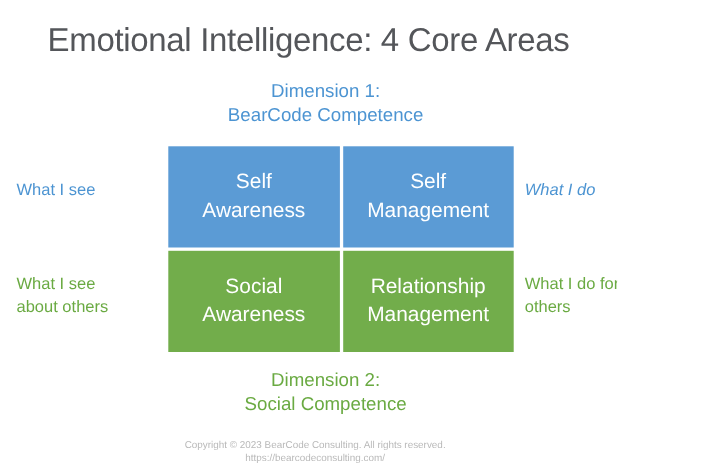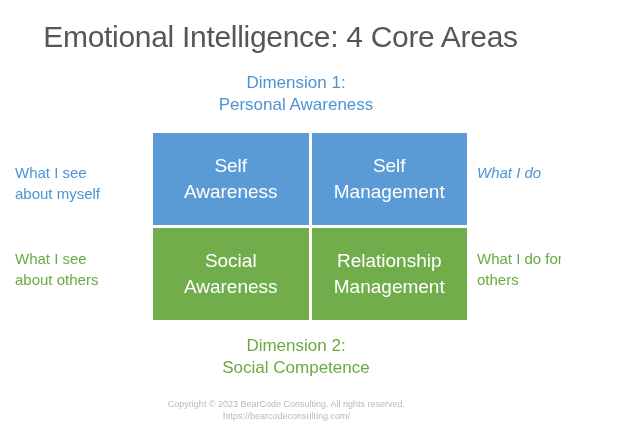--- a/index.html
+++ b/index.html
@@ -90,21 +90,21 @@
 </style>
 </head>
 <body>
 
 <div class="canvas">
 
   <div class="title">Emotional Intelligence: 4 Core Areas</div>
 
   <div class="dim-heading dim1">
     <span>Dimension 1:</span>
-    <span>Personal Awareness</span>
+    <span>BearCode Competence</span>
   </div>
 
   <div class="grid">
     <div class="cell blue">
       <span>Self</span>
       <span>Awareness</span>
     </div>
     <div class="cell blue">
       <span>Self</span>
       <span>Management</span>
@@ -114,21 +114,20 @@
       <span>Awareness</span>
     </div>
     <div class="cell green">
       <span>Relationship</span>
       <span>Management</span>
     </div>
   </div>
 
   <div class="side-label blue tl">
     <span>What I see</span>
-    <span>about myself</span>
   </div>
 
   <div class="side-label blue tr">
     <span>What I do</span>
   </div>
 
   <div class="side-label green bl">
     <span>What I see</span>
     <span>about others</span>
   </div>

